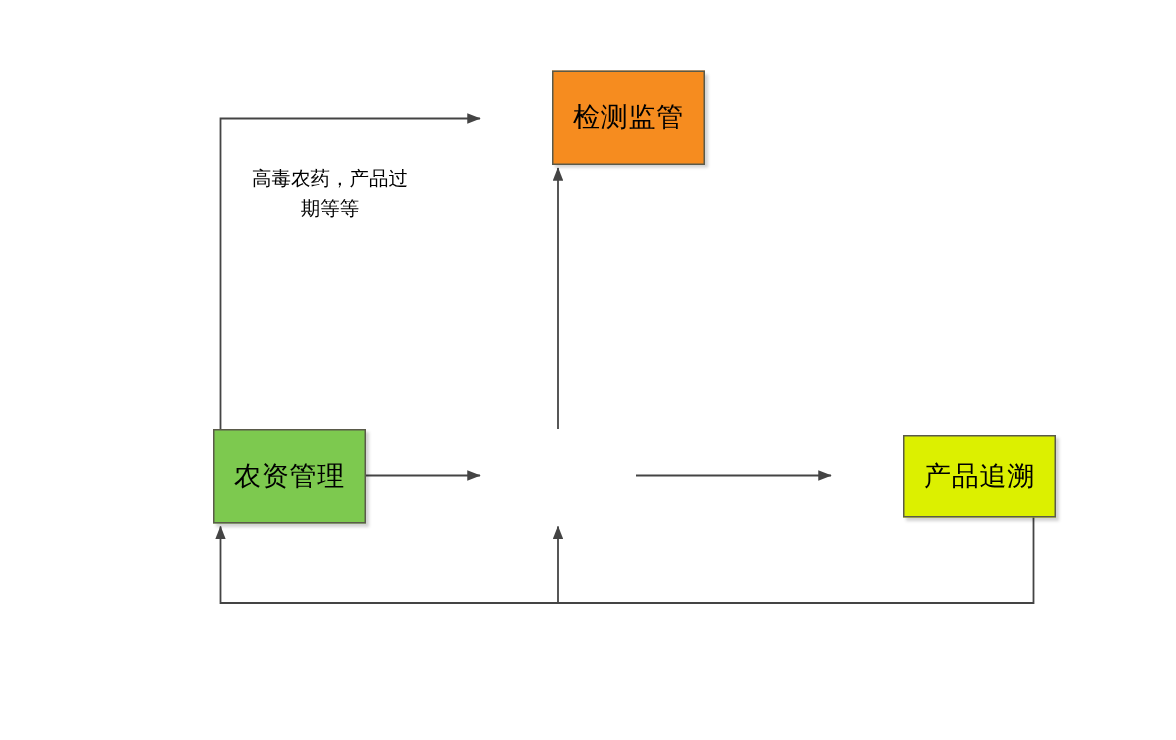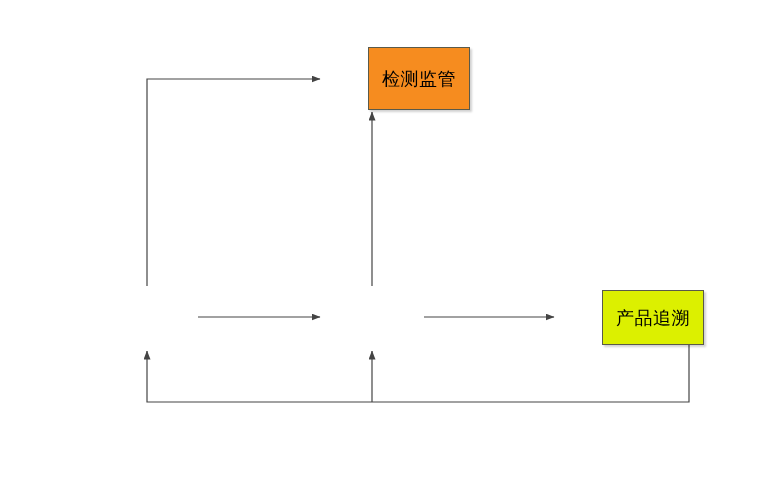--- a/index.html
+++ b/index.html
@@ -122,21 +122,26 @@
 
     <g>
       <path d="M 372 402 L 372 351" fill="none" stroke="#444444" stroke-width="1.2" marker-end="url(#arrowhead)"></path>
     </g>
   </svg>
 
   <div class="node" id="node-inspection" style="background:#f68c1f;">
     <span>检测监管</span>
   </div>
 
+  <div class="node" id="node-agri-input" style="background:#7dc94f;">
+    <span>农资管理</span>
+  </div>
 
 
   <div class="node" id="node-traceability" style="background:#dcf000;text-align:center;">
     <span>产品追溯</span>
   </div>
 
+  <div class="edge-label" id="label-pesticide">高毒农药，产品过
+期等等</div>
 
 
 </div>
 
 </body></html>

